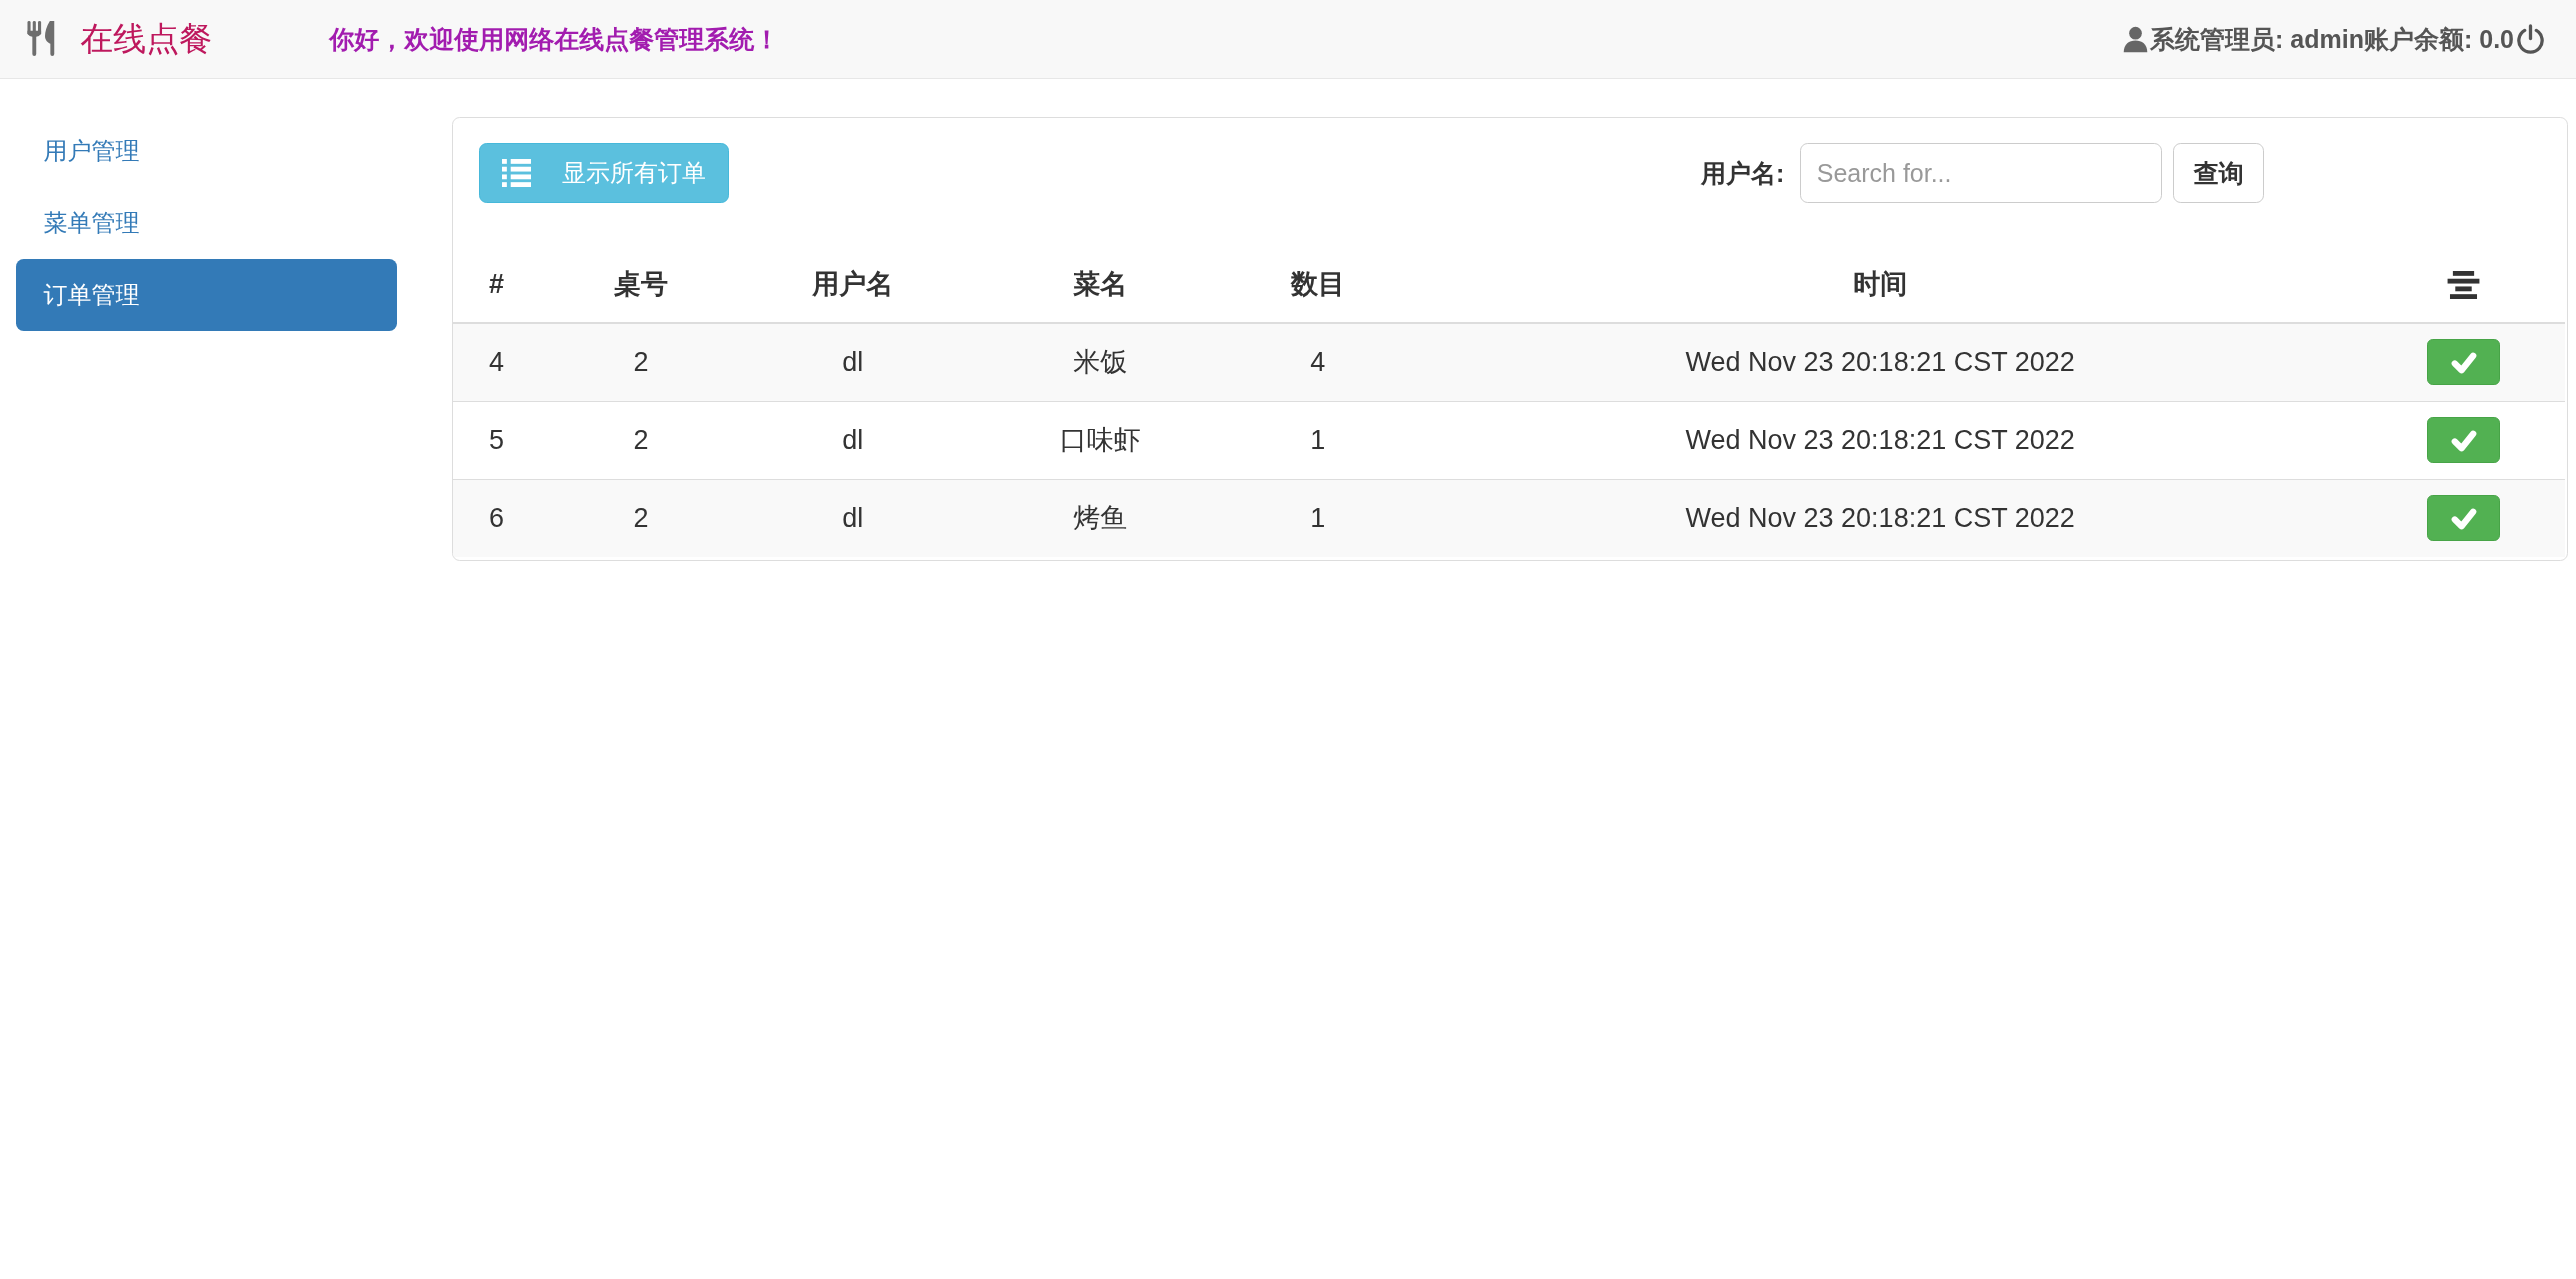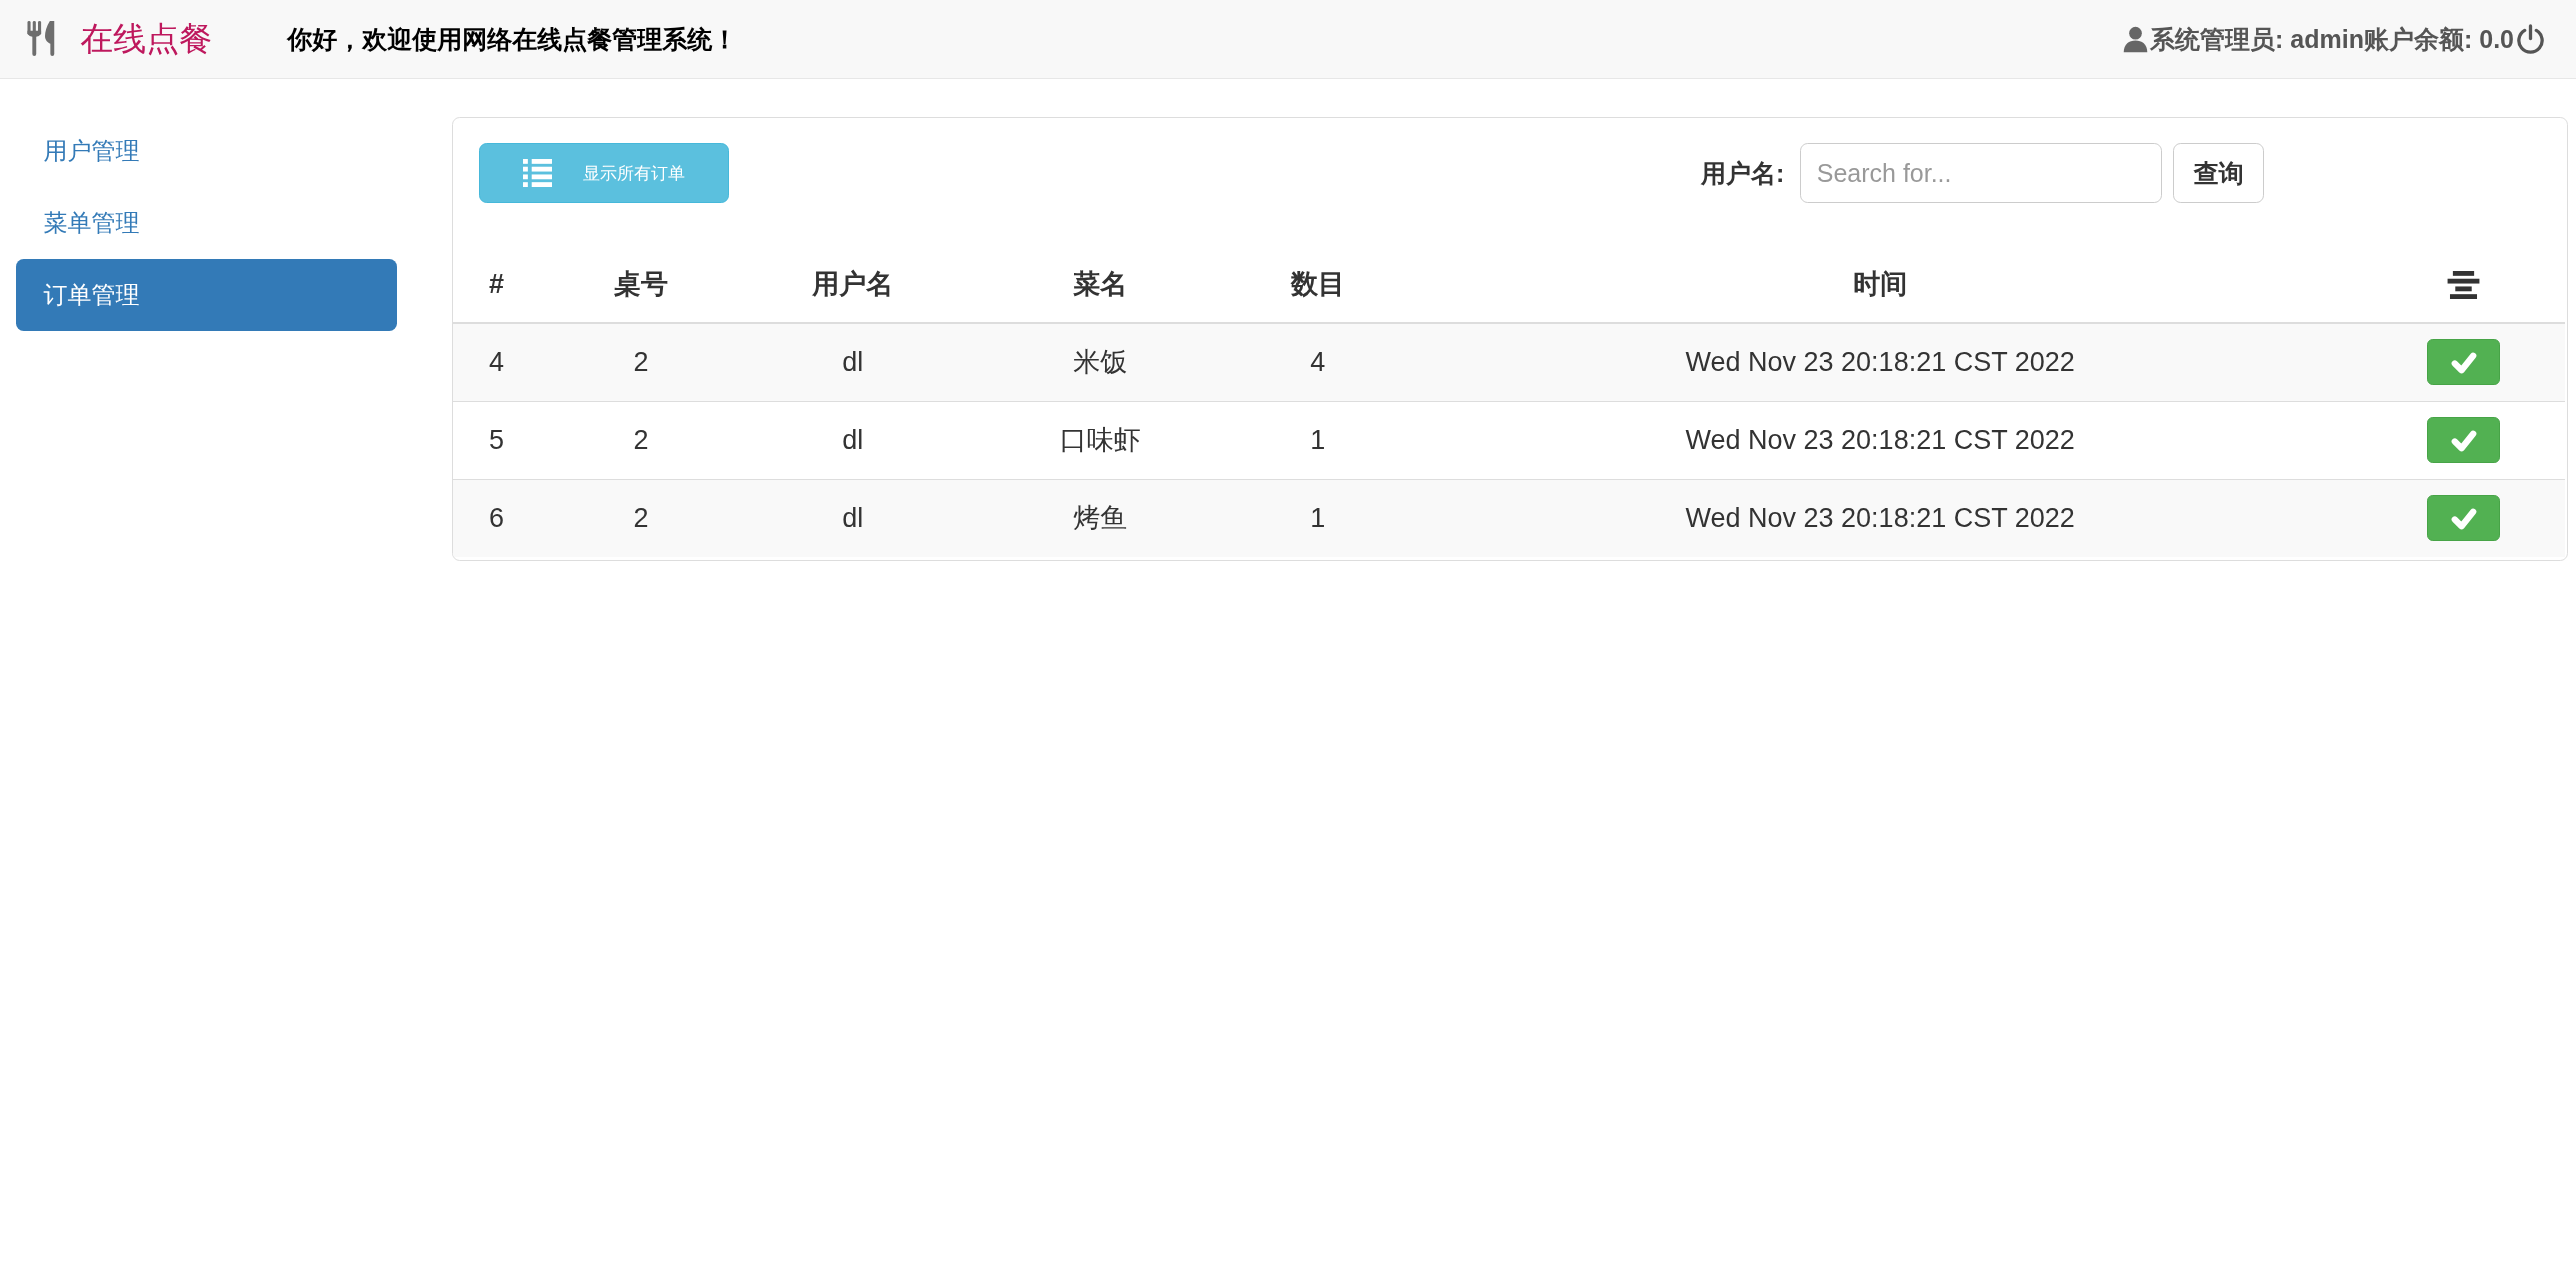--- a/index.html
+++ b/index.html
@@ -6,39 +6,39 @@
   html,body { width:2576px; height:1280px; background:#ffffff;
               font-family:"Liberation Sans","DejaVu Sans",sans-serif; color:#333; }
   body { position:relative; overflow:hidden; }
 
   
   .navbar { position:absolute; left:0; top:0; width:2576px; height:79px;
             background:#f8f8f8; border-bottom:1.9px solid #e7e7e7;
             display:flex; align-items:center; }
   .brand { display:flex; align-items:center; gap:17.3px; margin-left:27px;
            color:#be185d; font-size:33px; cursor:pointer; }
-  .welcome { margin-left:75px; font-size:25px; font-weight:bold; color:#000000; }
+  .welcome { margin-left:117px; font-size:25px; font-weight:bold; color:#a21caf; }
   .nav-right { margin-left:auto; margin-right:29px; display:flex; align-items:center; }
   .nav-text { font-size:25px; font-weight:bold; color:#555; }
   .power-btn { cursor:pointer; display:flex; align-items:center; }
 
   
   .sidebar { position:absolute; left:16.4px; top:115px; width:381px;text-align:center; }
   .side-item { height:72px; display:flex; align-items:center; padding-left:27px;
                font-size:24px; color:#337ab7; border-radius:7.7px; cursor:pointer; }
   .side-item.active { background:#337ab7; color:#ffffff; }
 
   
   .panel { position:absolute; left:452px; top:117px; width:2116px; height:444px;
            background:#ffffff; border:1.9px solid #dddddd; border-radius:7.7px;
            overflow:hidden; }
 
   .btn-show { position:absolute; left:26px; top:25px; width:250px; height:60px;
               background:#5bc0de; border:1.9px solid #46b8da; border-radius:7.7px;
-              color:#ffffff; font-size:17px; display:flex; align-items:center;
+              color:#ffffff; font-size:24px; display:flex; align-items:center;
               justify-content:center; gap:31px; cursor:pointer; }
 
   .search-group { position:absolute; left:1248px; top:25px; height:60px;
                   display:flex; align-items:center; }
   .search-label { font-size:25px; font-weight:bold; color:#333; margin-right:15.4px; white-space:nowrap; }
   .search-input { width:362px; height:60px; border:1.9px solid #cccccc; border-radius:7.7px;
                   padding:0 16px; font-size:25px; color:#555; outline:none;
                   font-family:inherit; }
   .search-input::placeholder { color:#999; }
   .btn-query { margin-left:11.6px; width:91px; height:60px; background:#ffffff;

